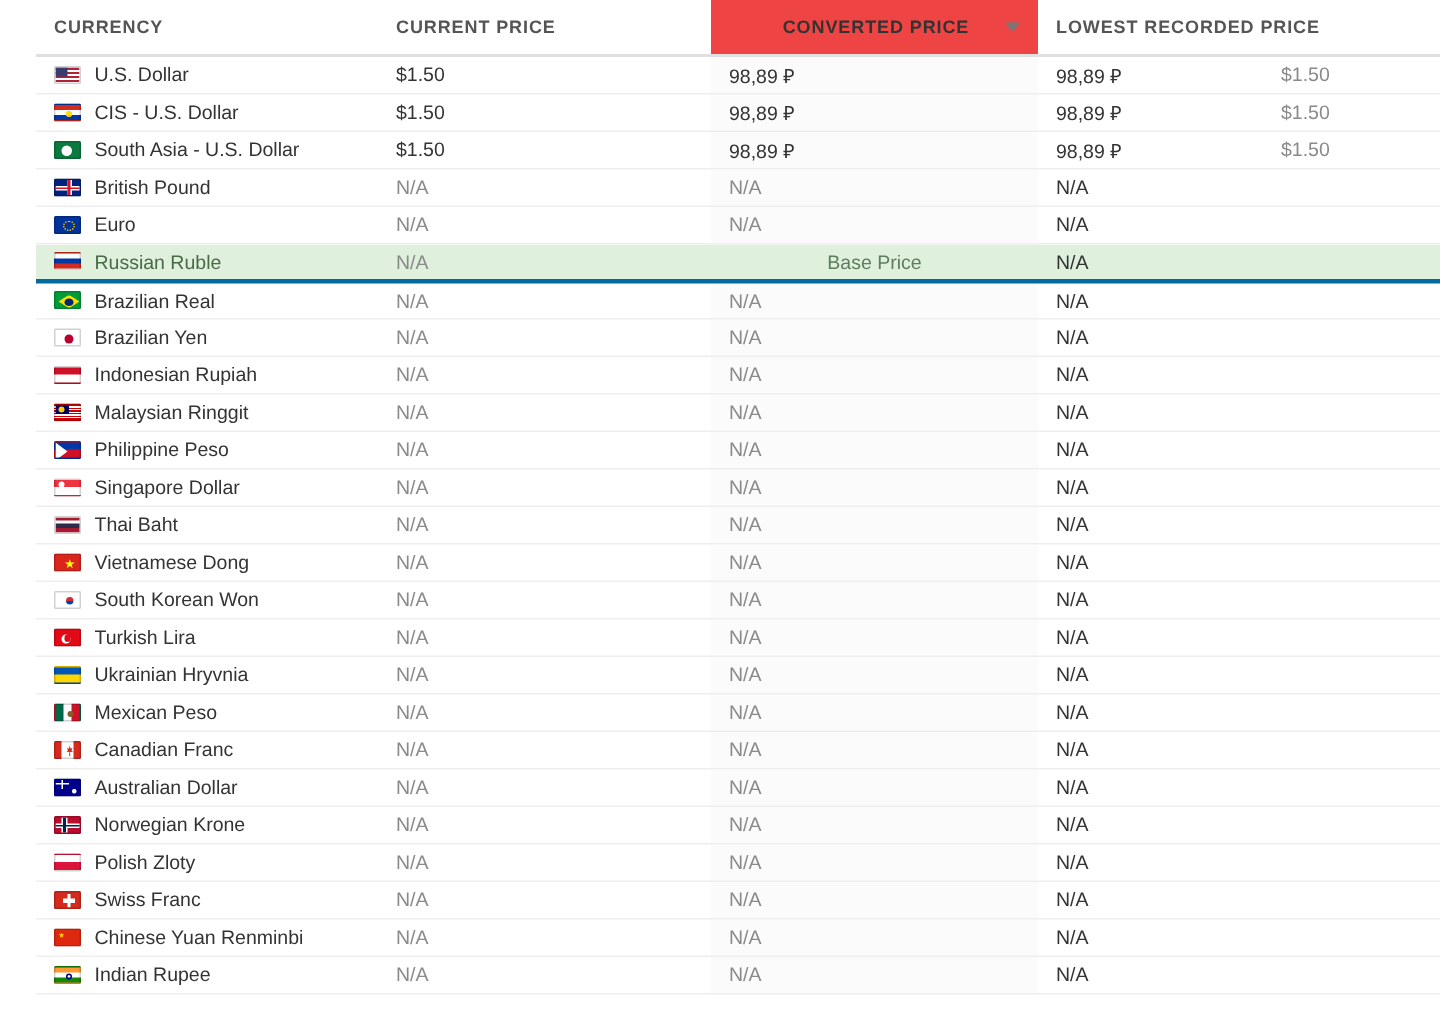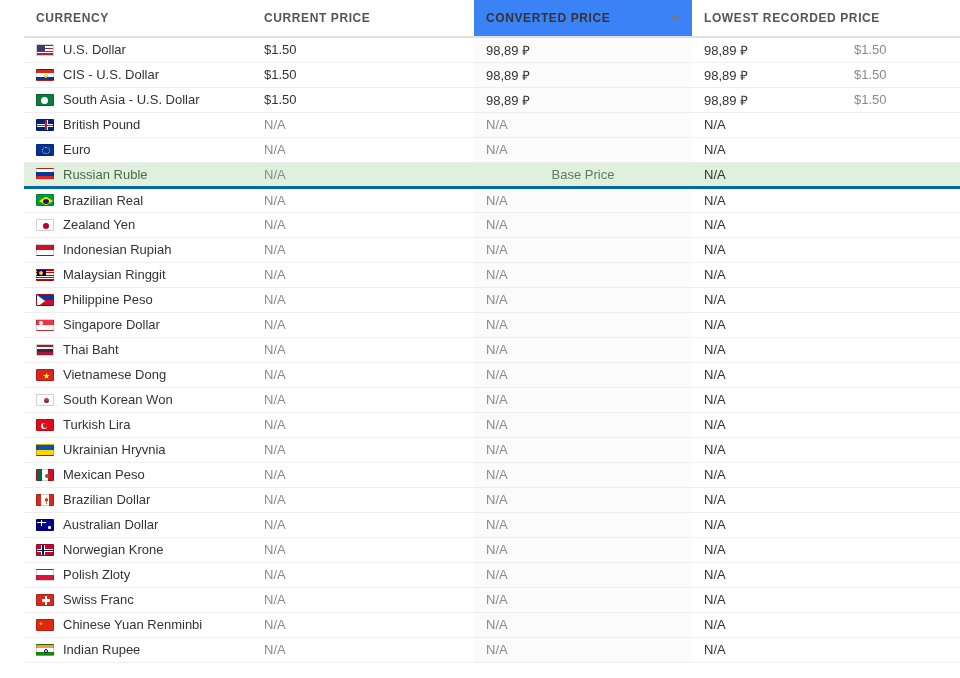--- a/index.html
+++ b/index.html
@@ -33,21 +33,22 @@
     padding: 10px 10px 10px 12px;
     border-bottom: 2px solid #e0e0e0;
     background: #fff;
     height: 37px;
     vertical-align: middle;
     white-space: nowrap;
   }
   thead th.sorted {
     color: #333;
     position: relative;
-    background: #3b82f6;
+    background: #ef4444;
+    text-align: center;
   }
   .sort-caret {
     position: absolute;
     right: 12px;
     top: 50%;
     margin-top: -3px;
     width: 0; height: 0;
     border-left: 5px solid transparent;
     border-right: 5px solid transparent;
     border-top: 6px solid #777;
@@ -350,21 +351,21 @@
               <span class="lowest-main na">N/A</span>
             </div>
           </td>
         </tr>
         <tr>
           <td>
             <div class="cur-cell">
               <span class="flag f-jp">
                 <i class="d1"></i>
               </span>
-              <span class="cur-name">Zealand Yen</span>
+              <span class="cur-name">Brazilian Yen</span>
             </div>
           </td>
           <td class="na">N/A</td>
           <td class="converted na">N/A</td>
           <td>
             <div class="lowest-inner">
               <span class="lowest-main na">N/A</span>
             </div>
           </td>
         </tr>
@@ -537,21 +538,21 @@
               <span class="lowest-main na">N/A</span>
             </div>
           </td>
         </tr>
         <tr>
           <td>
             <div class="cur-cell">
               <span class="flag f-ca">
                 <i class="d1"></i>
               </span>
-              <span class="cur-name">Brazilian Dollar</span>
+              <span class="cur-name">Canadian Franc</span>
             </div>
           </td>
           <td class="na">N/A</td>
           <td class="converted na">N/A</td>
           <td>
             <div class="lowest-inner">
               <span class="lowest-main na">N/A</span>
             </div>
           </td>
         </tr>

